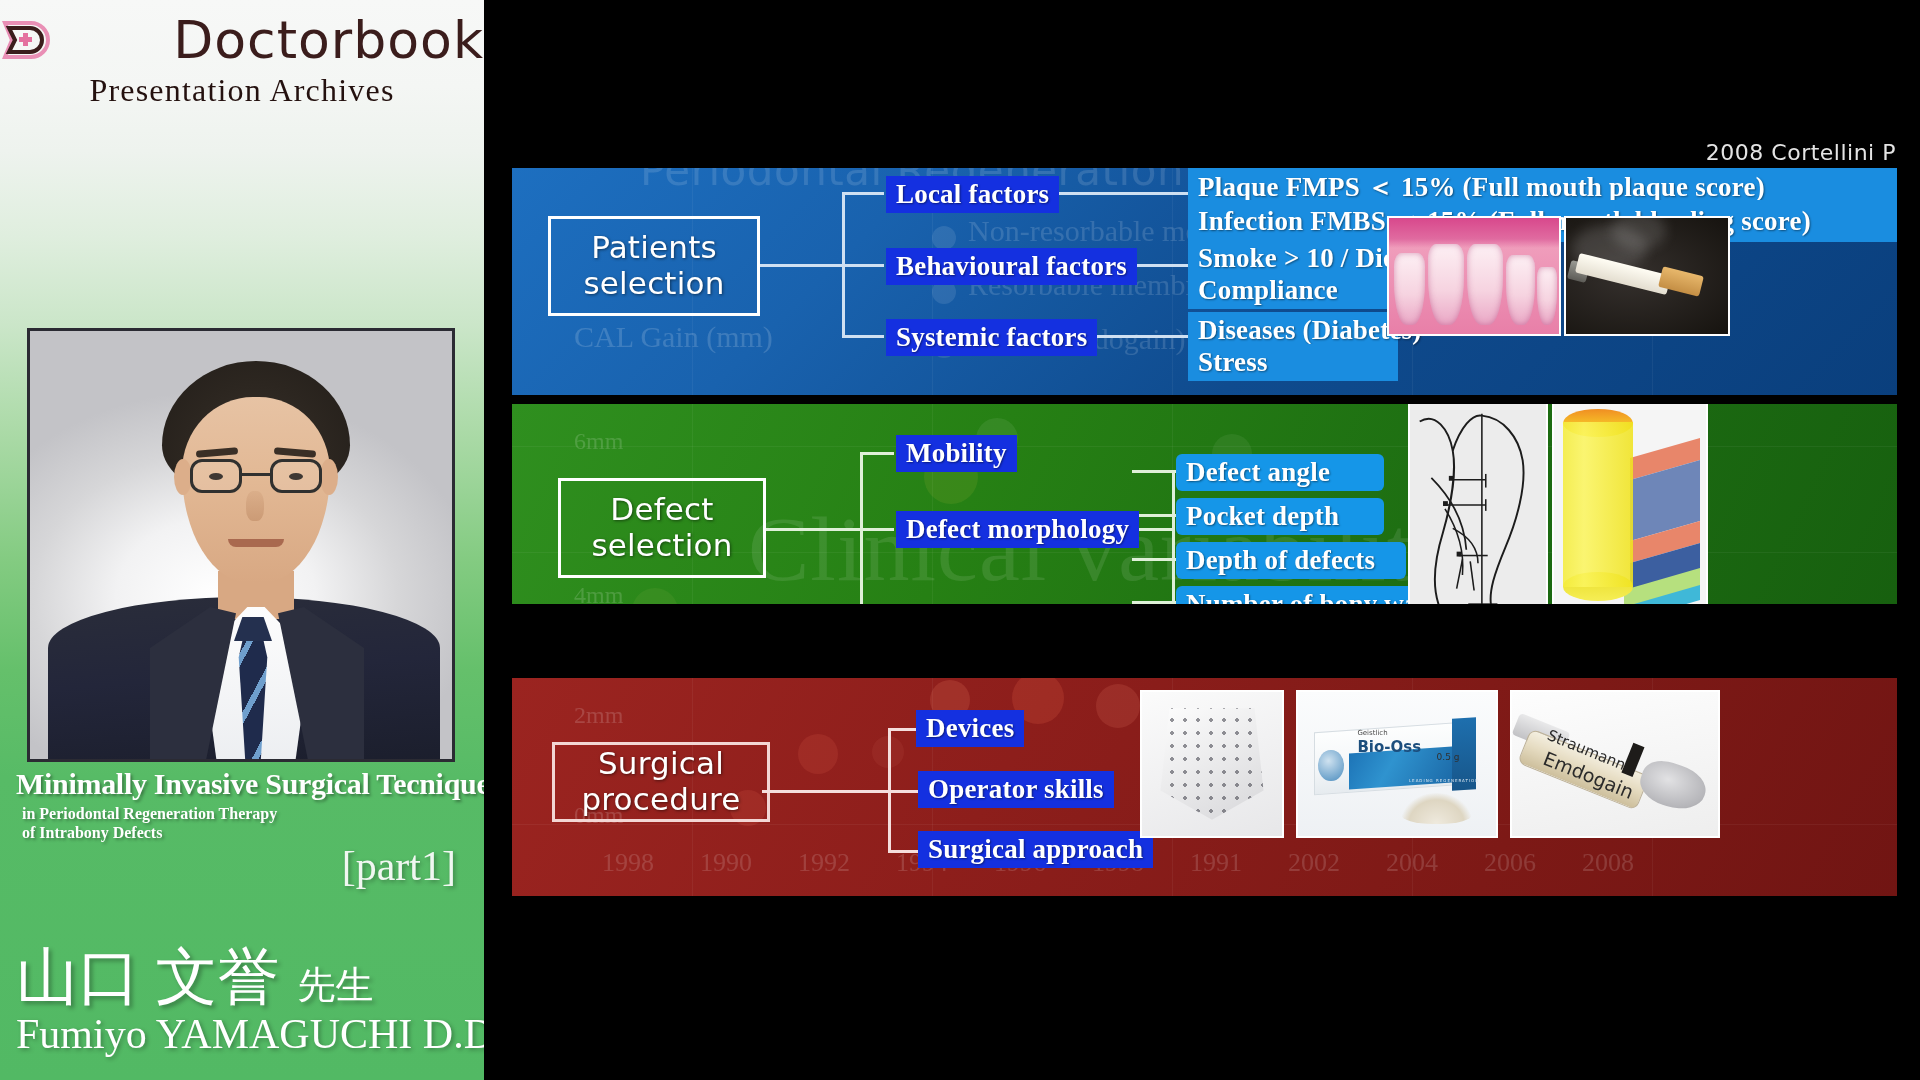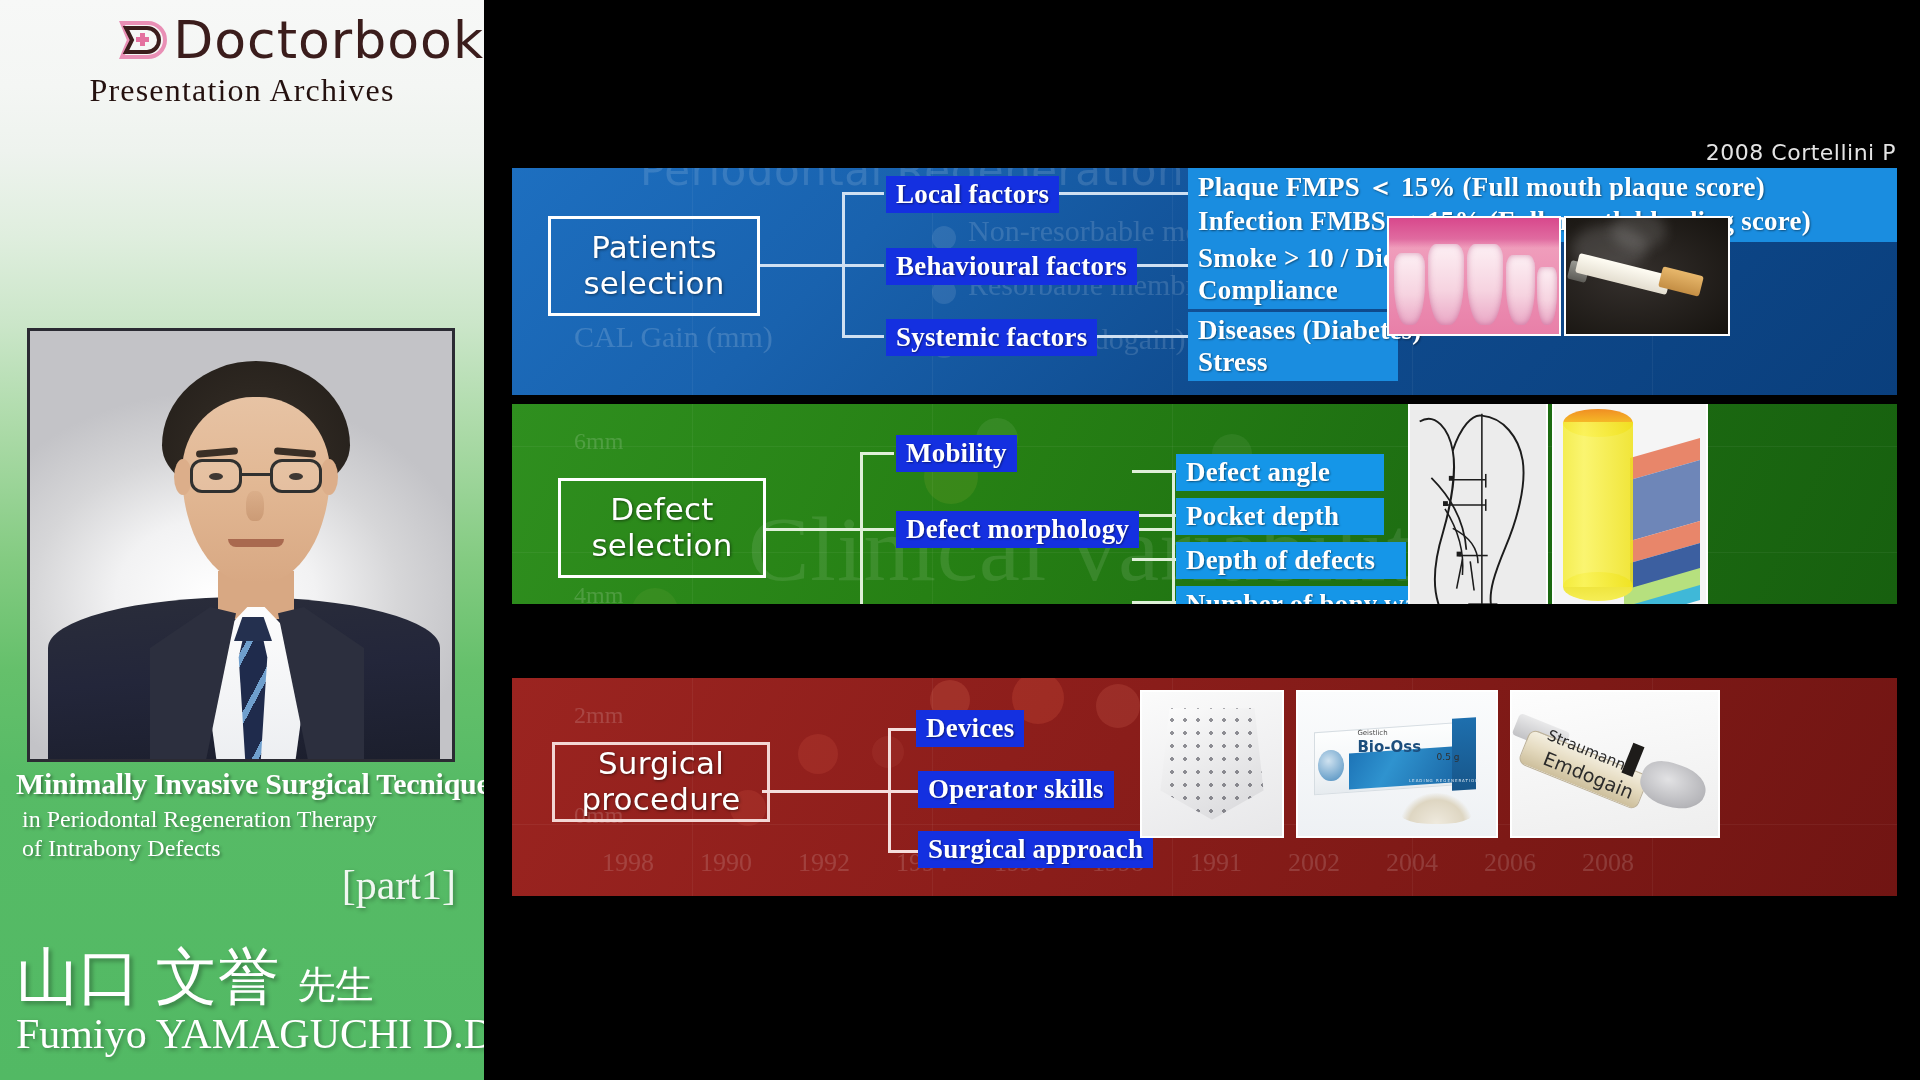--- a/index.html
+++ b/index.html
@@ -10,21 +10,21 @@
   #sidebar {
     position:absolute; left:0; top:0; width:484px; height:1080px;
     background:linear-gradient(to bottom,
       #f7f8f7 0%, #f4f6f4 8%, #eef3ee 14%,
       #dfeede 22%, #cbe6c9 30%, #abdaa7 40%,
       #83cb81 52%, #65c06b 62%, #57bb66 72%, #52b964 100%);
   }
   #sidebar-inner { position:relative; width:484px; height:1080px; }
 
   #logo-block { position:absolute; left:0; top:14px; width:484px; text-align:center; }
-  #logo-row { display:flex; align-items:center; justify-content:flex-end; }
+  #logo-row { display:flex; align-items:center; justify-content:space-between; }
   #logo-mark { width:56px; height:48px; flex:0 0 auto; }
   #logo-word {
     font-family:"DejaVu Sans", sans-serif;
     font-size:52px; color:#3b1d1c; letter-spacing:1px;
     font-weight:400; line-height:1;
   }
   #logo-sub {
     font-family:"Liberation Serif", serif;
     font-size:32px; color:#24110f; letter-spacing:1.2px;
     margin-top:6px;
@@ -86,21 +86,21 @@
   }
   .pt-knot { position:absolute; left:204px; top:286px; width:38px; height:24px;
     background:#24304f; clip-path:polygon(22% 0%,78% 0%,100% 100%,0% 100%); }
 
   #title-block { position:absolute; left:0; top:768px; width:484px; padding:0 16px; }
   .title-main {
     font-size:30px; color:#fff; font-weight:700; letter-spacing:-.3px;
     text-shadow:2px 2px 3px rgba(0,0,0,.35); line-height:1.04; white-space:nowrap;
   }
   .title-sub {
-    font-size:24px; color:#fff; font-weight:400; line-height:1.18;
+    font-size:16px; color:#fff; font-weight:700; line-height:1.18;
     text-shadow:2px 2px 3px rgba(0,0,0,.3); margin-top:6px; padding-left:6px;
   }
   .title-part {
     text-align:right; font-size:42px; color:#f0f7f1; font-weight:400;
     text-shadow:2px 2px 4px rgba(0,0,0,.3); margin-top:2px; padding-right:12px;
     line-height:1;
   }
   #speaker-block { position:absolute; left:0; top:946px; width:484px; padding:0 16px; }
   .sp-jp {
     font-size:62px; color:#fff; font-weight:400; line-height:1;
@@ -159,21 +159,21 @@
     text-shadow:1px 1px 3px rgba(0,0,0,.5); letter-spacing:.2px;
   }
   #panel-red .node-main { border-color:#f3d6d4; }
   .chip {
     position:absolute; color:#fff; font-weight:700; white-space:nowrap;
     font-family:"Liberation Serif", serif; letter-spacing:.2px;
     padding:3px 10px; text-shadow:1px 1px 2px rgba(0,0,0,.45);
   }
   .chip-dark  { background:#1430e0; font-size:27px; }
   .chip-light { background:#1a8de0; font-size:27px; }
-  .chip-wide  { background:#1596e8; font-size:27px; }
+  .chip-wide  { background:#1596e8; font-size:27px;border-radius:6px; }
 
   .conn { position:absolute; background:#cfe0f2; }
   #panel-green .conn { background:#dff0d8; }
   #panel-red .conn   { background:#f5dedd; }
 
   
   .thumb { position:absolute; background:#fff; border:2px solid #fff; overflow:hidden; }
 
   
   .teeth { position:absolute; inset:0; background:linear-gradient(180deg,#f2a7c2 0%, #e87fa8 100%); }

